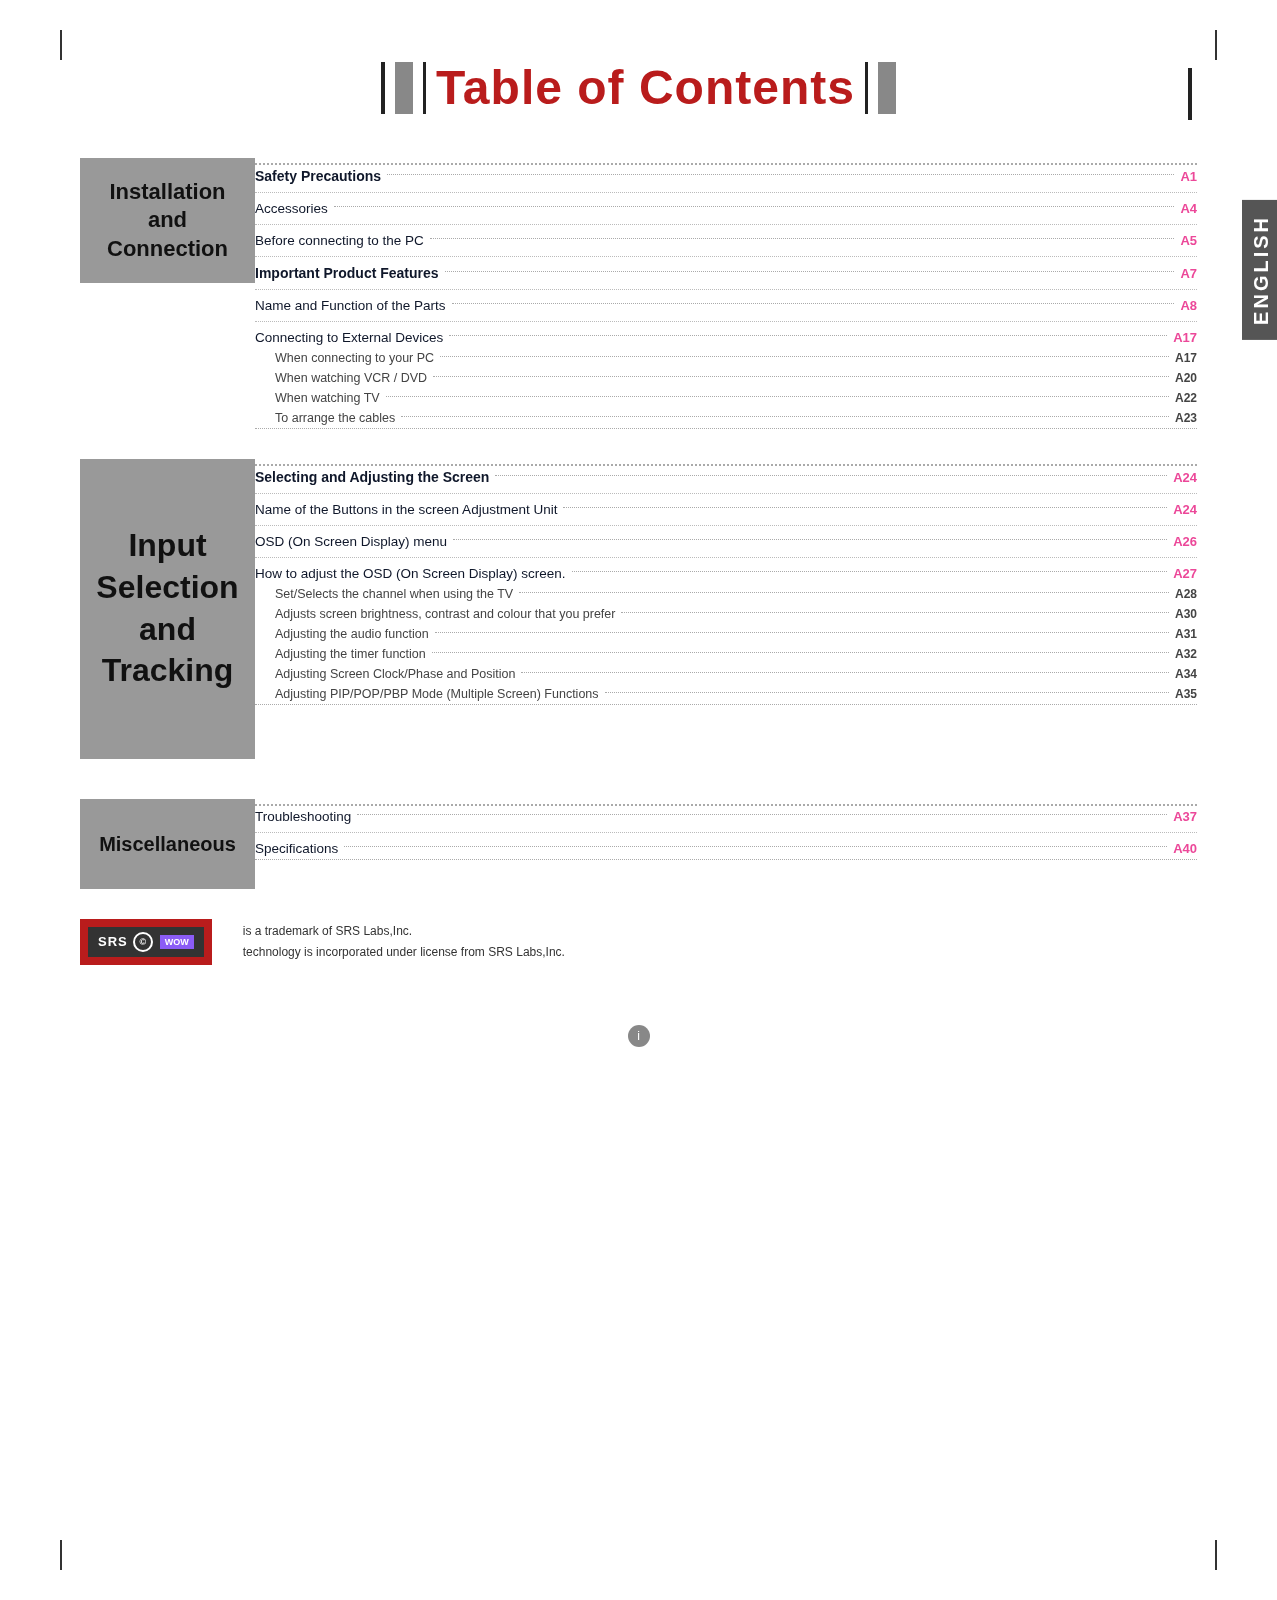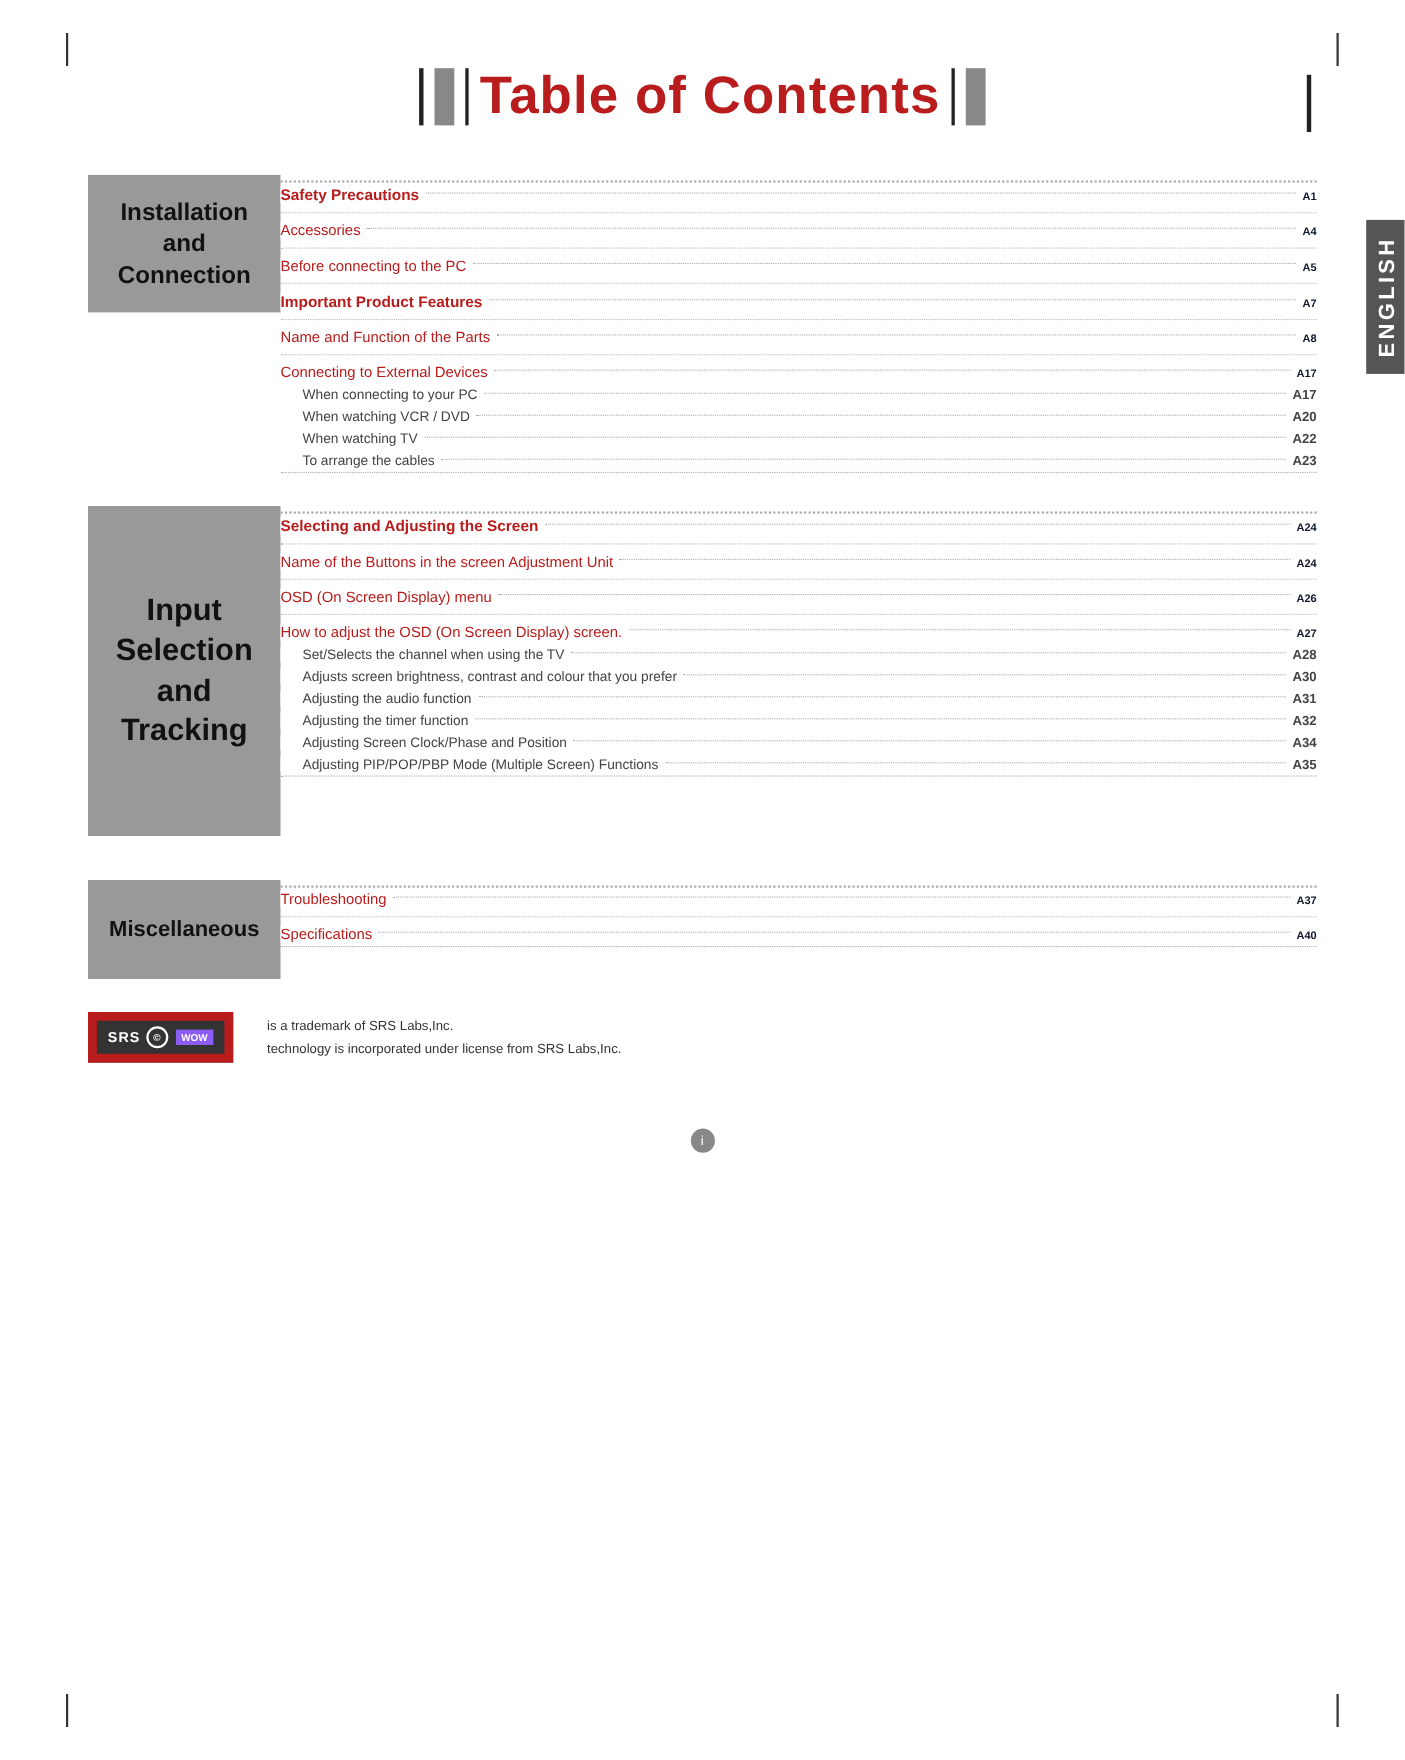--- a/index.html
+++ b/index.html
@@ -102,21 +102,21 @@
       max-width: 175px;
       min-height: 120px;
       display: flex;
       align-items: center;
       justify-content: center;
       line-height: 1.3;
       flex-shrink: 0;
     }
     .section-label.input-section {
       min-height: 300px;
-      font-size: 28px;
+      font-size: 32px;
     }
     .section-label.misc-section {
       min-height: 80px;
       font-size: 22px;
     }
 
     
     .toc-entries {
       flex: 1;
       padding-top: 5px;
@@ -132,37 +132,37 @@
     }
 
     .toc-entry {
       display: flex;
       align-items: baseline;
       padding: 3px 0;
       position: relative;
     }
     .toc-entry-text {
       font-size: 13.5px;
-      color: #b91c1c;
+      color: #0f172a;
       white-space: nowrap;
       padding-right: 4px;
       background: #fff;
     }
     .toc-entry-dots {
       flex: 1;
       border-bottom: 1px dotted #aaa;
       margin: 0 2px;
       height: 1px;
       align-self: center;
       margin-bottom: 3px;
     }
     .toc-entry-page {
-      font-size: 10px;
-      font-weight: bold;
-      color: #0f172a;
+      font-size: 13px;
+      font-weight: bold;
+      color: #ec4899;
       white-space: nowrap;
       padding-left: 4px;
       background: #fff;
     }
     .toc-entry.bold-entry .toc-entry-text {
       font-weight: bold;
       font-size: 14px;
     }
     .toc-entry.sub-entry .toc-entry-text {
       padding-left: 20px;

